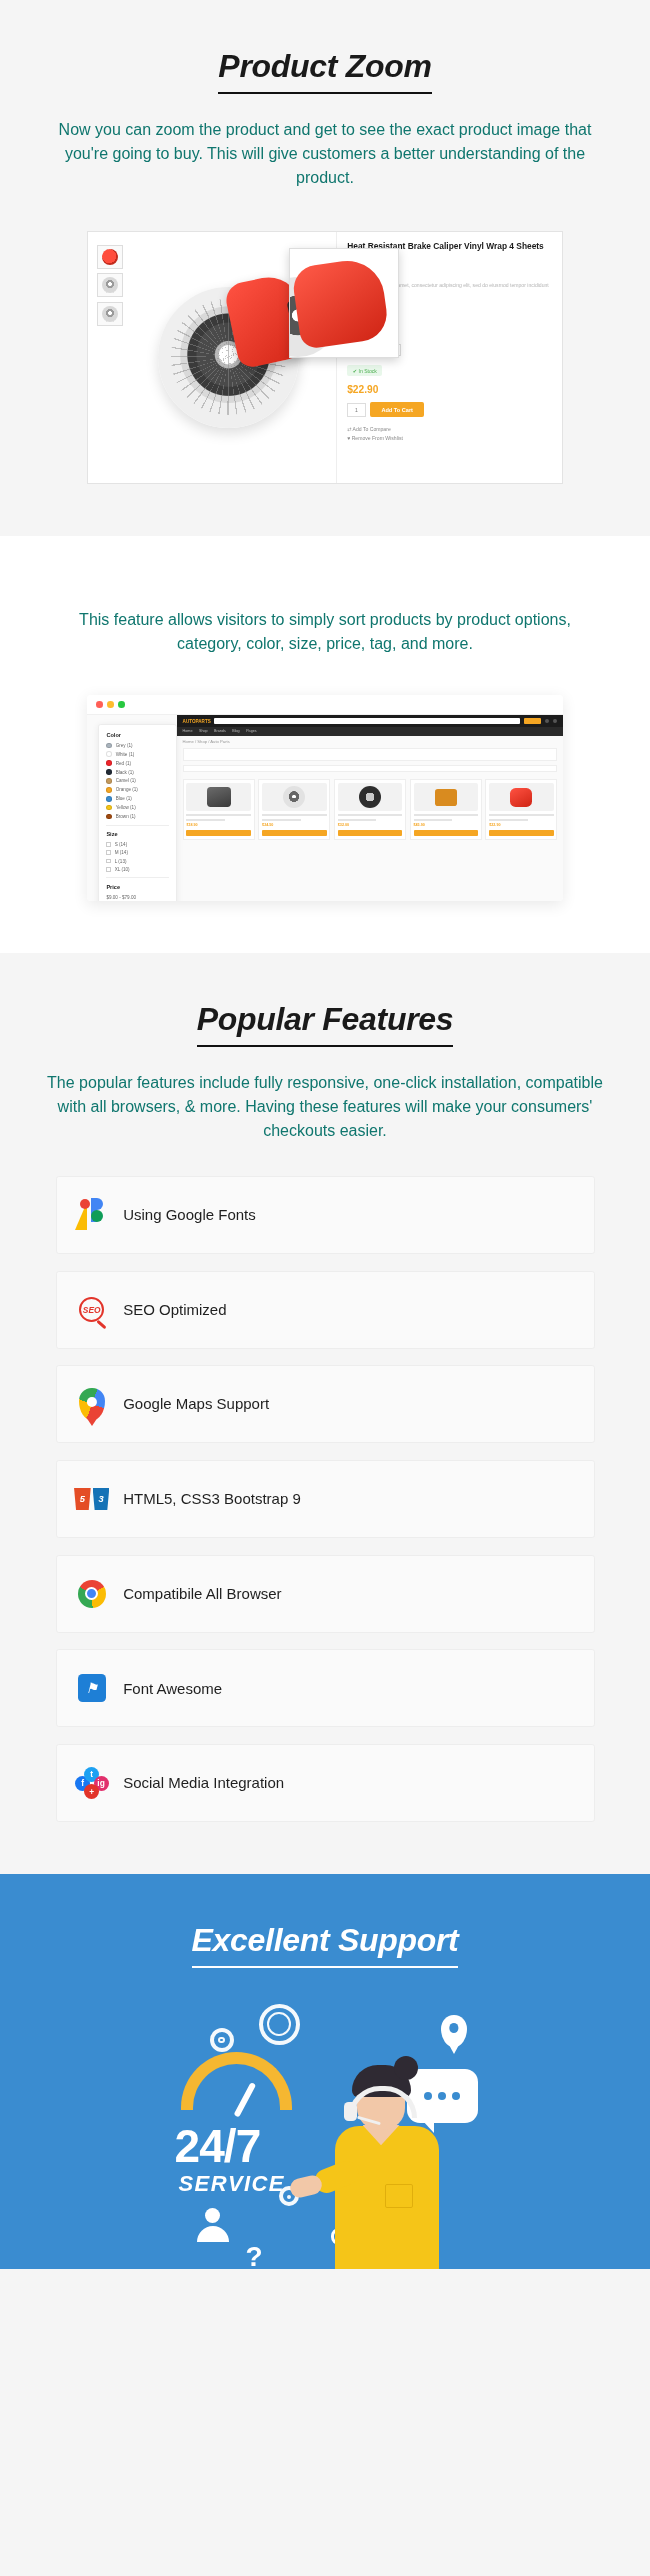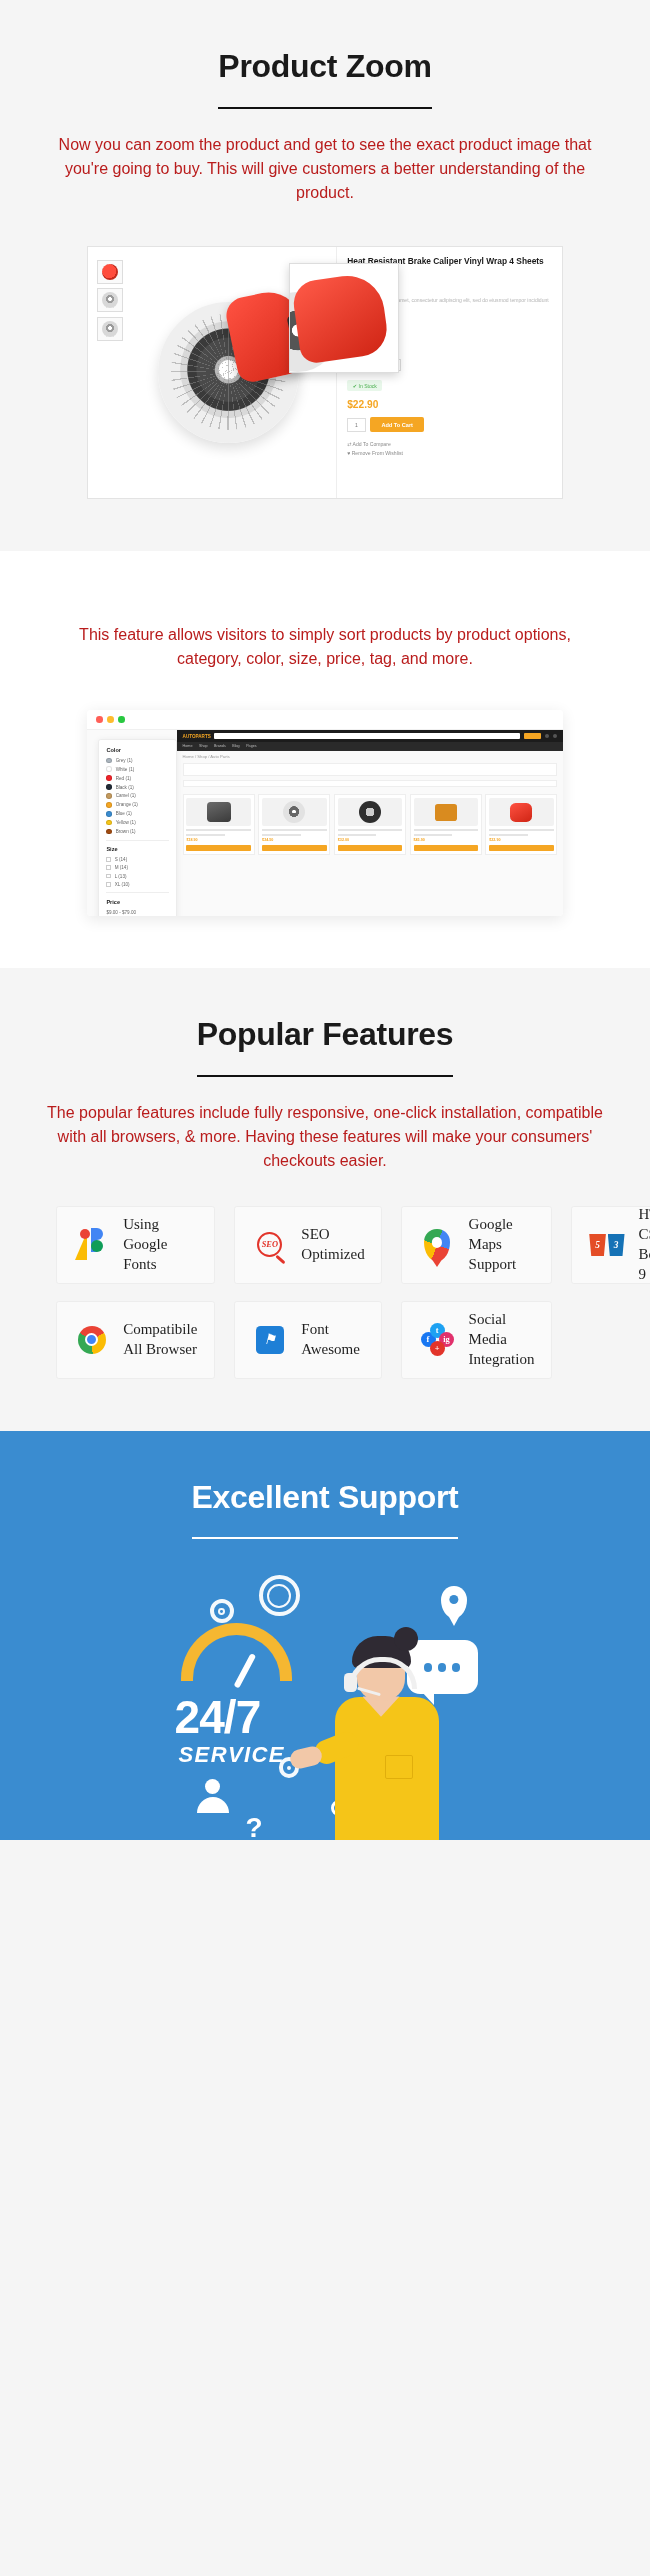--- a/index.html
+++ b/index.html
@@ -13,28 +13,28 @@
   .section { width:650px; padding:48px 0 52px; }
   .sec-light { background:#f5f5f5; }
   .sec-white { background:#ffffff; }
   .sec-blue  { background:#3a8cd0; }
 
   .h1 {
     font-size:32px; font-weight:700; text-align:center;
     letter-spacing:-0.3px; line-height:1.15;
   }
   .h1 .u {
-    border-bottom:2.8px solid #111; padding-bottom:22px; display:inline-block;
+    border-bottom:2.8px solid #111; padding-bottom:7px; display:inline-block;font-style:italic;
   }
   .h1.white { color:#ffffff; }
   .h1.white .u { border-bottom-color:#fff; }
 
   .lead {
     max-width:557px; margin:24px auto 0;
-    text-align:center; font-size:16px; line-height:1.5; color:#b91c1c;
+    text-align:center; font-size:16px; line-height:1.5; color:#0f766e;
   }
   .lead.white { color:#fff; }
 
   
   .shot-wrap { margin:41px auto 0; width:476px; }
   .shot {
     background:#fff; border:0.9px solid #e3e3e3;
     display:flex; height:253px; overflow:hidden;
   }
   .shot-left { width:249px; position:relative; border-right:0.9px solid #eee; padding:9.3px; }
@@ -158,21 +158,21 @@
     background:radial-gradient(circle at 50% 48%, #fff 0 11%, #666 12% 33%, #e2e2e2 34% 90%, #b0b0b0 91%); }
   .mini-tire { width:22px; height:22px; border-radius:50%;
     background:radial-gradient(circle at 50% 50%, #ccc 0 28%, #2e2e2e 29% 100%); }
   .mini-seat { width:24px; height:20.4px; border-radius:3.7px; background:linear-gradient(160deg,#6b6b6b,#3a3a3a); }
   .mini-cam { width:22px; height:16.7px; border-radius:2.8px; background:#d98b1f; }
   .mini-cal { width:22px; height:18.6px; border-radius:5.6px; background:linear-gradient(150deg,#ff5242,#cf2414); }
 
   
   .cards {
     width:539px; margin:33px auto 0;
-    display:grid; grid-template-columns:1fr 1fr 1fr 1fr; gap:16.7px 18.6px;font-family:Liberation Serif, serif;
+    display:grid; grid-template-columns:1fr; gap:16.7px 18.6px;
   }
   .fcard {
     background:#fafafa; border:0.9px solid #ededed; border-radius:2.8px;
     height:78px; display:flex; align-items:center; gap:13px; padding:0 16.7px;
   }
   .fico { width:37px; height:37px; flex:none; position:relative;
     display:flex; align-items:center; justify-content:center; }
   .flabel { font-size:15px; line-height:1.32; color:#1f1f1f; }
 
   .ic-gfonts .a { position:absolute; left:1.9px; bottom:3.7px; width:0; height:0;

